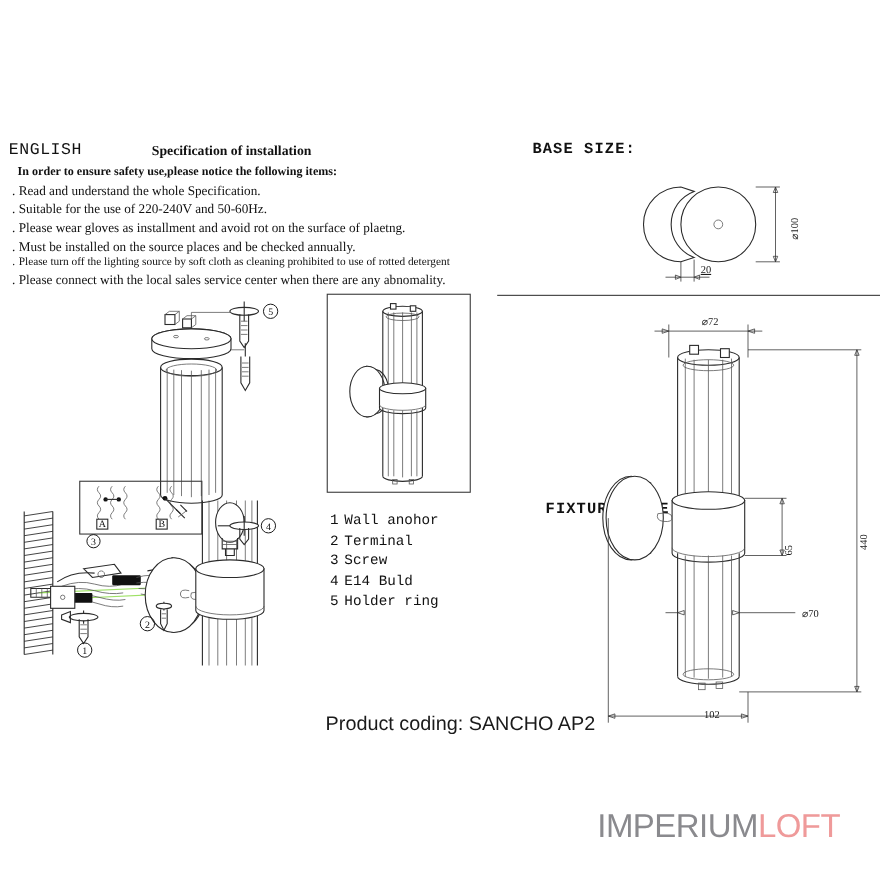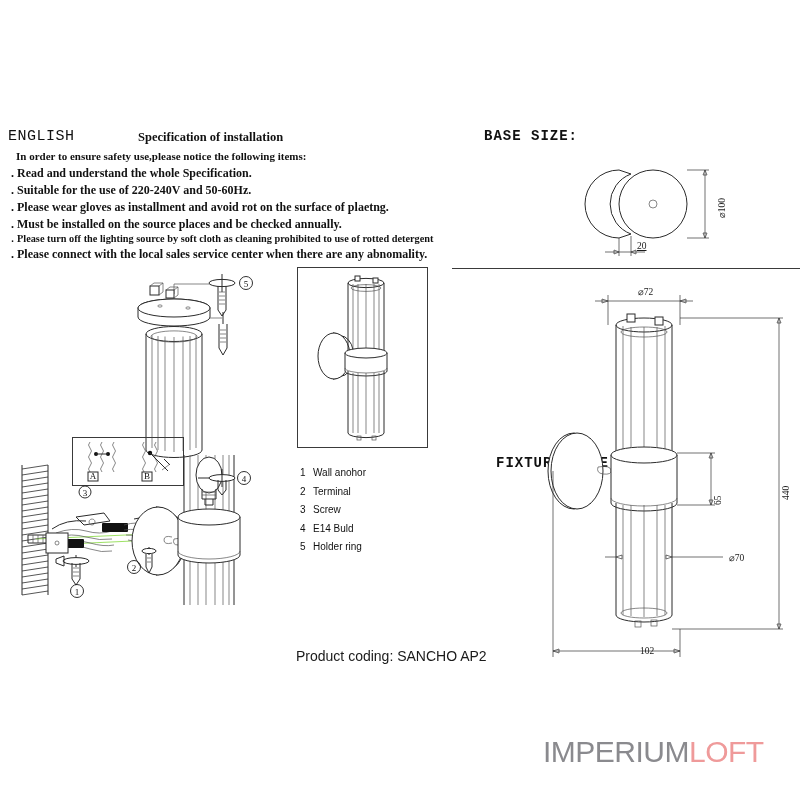--- a/index.html
+++ b/index.html
@@ -6,35 +6,35 @@
   body{width:800px;height:800px;position:relative;overflow:hidden;
        font-family:"Liberation Serif",serif;color:#111;}
   .abs{position:absolute;}
 
   
   #english-heading{left:8px;top:128px;font-family:"Liberation Mono",monospace;
       font-size:15px;letter-spacing:.5px;}
   #spec-heading{left:138px;top:130px;font-family:"Liberation Serif",serif;
       font-weight:bold;font-size:12.5px;}
   #intro-line{left:16px;top:150px;font-size:11px;font-weight:bold;}
-  .note{font-size:12px;font-weight:bold;white-space:nowrap;text-align:center;}
+  .note{font-size:12px;font-weight:normal;white-space:nowrap;text-align:center;}
   .note.small{font-size:10.3px;}
   .note .dot{display:inline-block;width:9px;}
 
   #base-size-title{left:484px;top:128px;font-family:"Liberation Mono",monospace;
       font-size:14px;font-weight:bold;letter-spacing:1px;}
   #fixture-size-title{left:496px;top:455px;font-family:"Liberation Mono",monospace;
       font-size:14px;font-weight:bold;letter-spacing:1px;}
 
-  #parts-list{left:300px;top:464px;font-family:Liberation Sans, sans-serif;
-      font-size:10px;line-height:18.5px;}
+  #parts-list{left:300px;top:464px;font-family:Liberation Mono, monospace;
+      font-size:13px;line-height:18.5px;}
   #parts-list .num{display:inline-block;width:13px;}
 
   #product-coding{left:296px;top:648px;font-family:"Liberation Sans",sans-serif;
-      font-size:14px;color:#1a1a1a;}
+      font-size:18px;color:#1a1a1a;}
 
   
   .sep{background:#3a3a3a;height:1px;}
   #sep-top{left:452px;top:268px;width:348px;}
 
   
   #logo{left:543px;top:735px;font-family:"Liberation Sans",sans-serif;
       font-size:30px;letter-spacing:-0.5px;font-weight:400;text-align:center;}
   #logo .imperium{color:#8a8a8e;}
   #logo .loft{color:#ef9a9a;}

